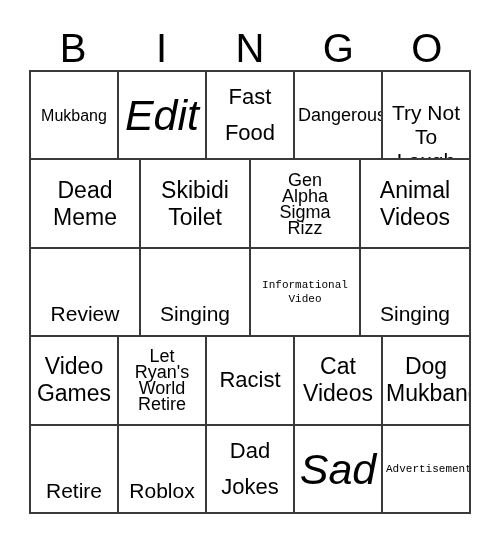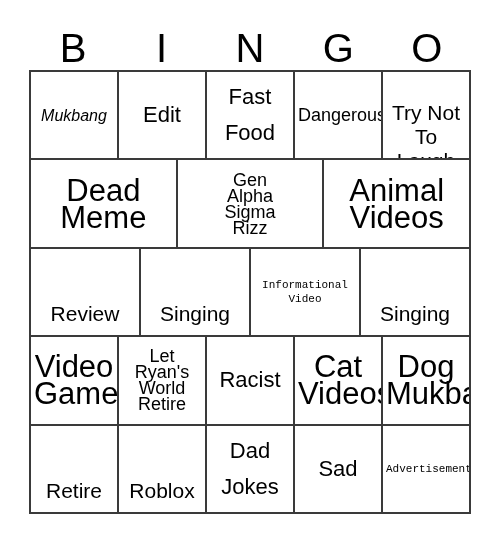--- a/index.html
+++ b/index.html
@@ -81,25 +81,25 @@
   }
   .cell-text {
     display: block;
     width: 100%;
     text-align: center;
     color: #000000;
     white-space: pre-line;
   }
 
   
-  .cell-text.size-xxl { font-size: 22px; line-height: 36px; }
+  .cell-text.size-xxl { font-size: 43px; line-height: 36px; font-style: italic; }
   .cell-text.size-xl  { font-size: 22px; line-height: 36px; }
-  .cell-text.size-lg  { font-size: 31px; line-height: 27px; }
+  .cell-text.size-lg  { font-size: 23px; line-height: 27px; }
   .cell-text.size-md  { font-size: 21px; line-height: 24px; margin-top: 44px; }
-  .cell-text.size-sm  { font-size: 16px; line-height: 19px; font-style: italic; }
+  .cell-text.size-sm  { font-size: 16px; line-height: 19px; }
   .cell-text.size-xs  { font-size: 18px; line-height: 16px; }
   .cell-text.size-xxs { font-size: 11px; line-height: 14px; font-family: Liberation Mono, monospace; }
 </style>
 </head>
 <body>
 
 <div id="card">
 
   <div id="bingo-header">
     <div class="header-letter">B</div>
@@ -131,20 +131,24 @@
 Laugh</span>
         </div>
     </div>
 
     <div class="bingo-row">
       <div class="bingo-cell">
           <span class="cell-text size-lg">Dead
 Meme</span>
         </div>
       <div class="bingo-cell">
+          <span class="cell-text size-lg">Skibidi
+Toilet</span>
+        </div>
+      <div class="bingo-cell">
           <span class="cell-text size-xs">Gen
 Alpha
 Sigma
 Rizz</span>
         </div>
       <div class="bingo-cell">
           <span class="cell-text size-lg">Animal
 Videos</span>
         </div>
     </div>

